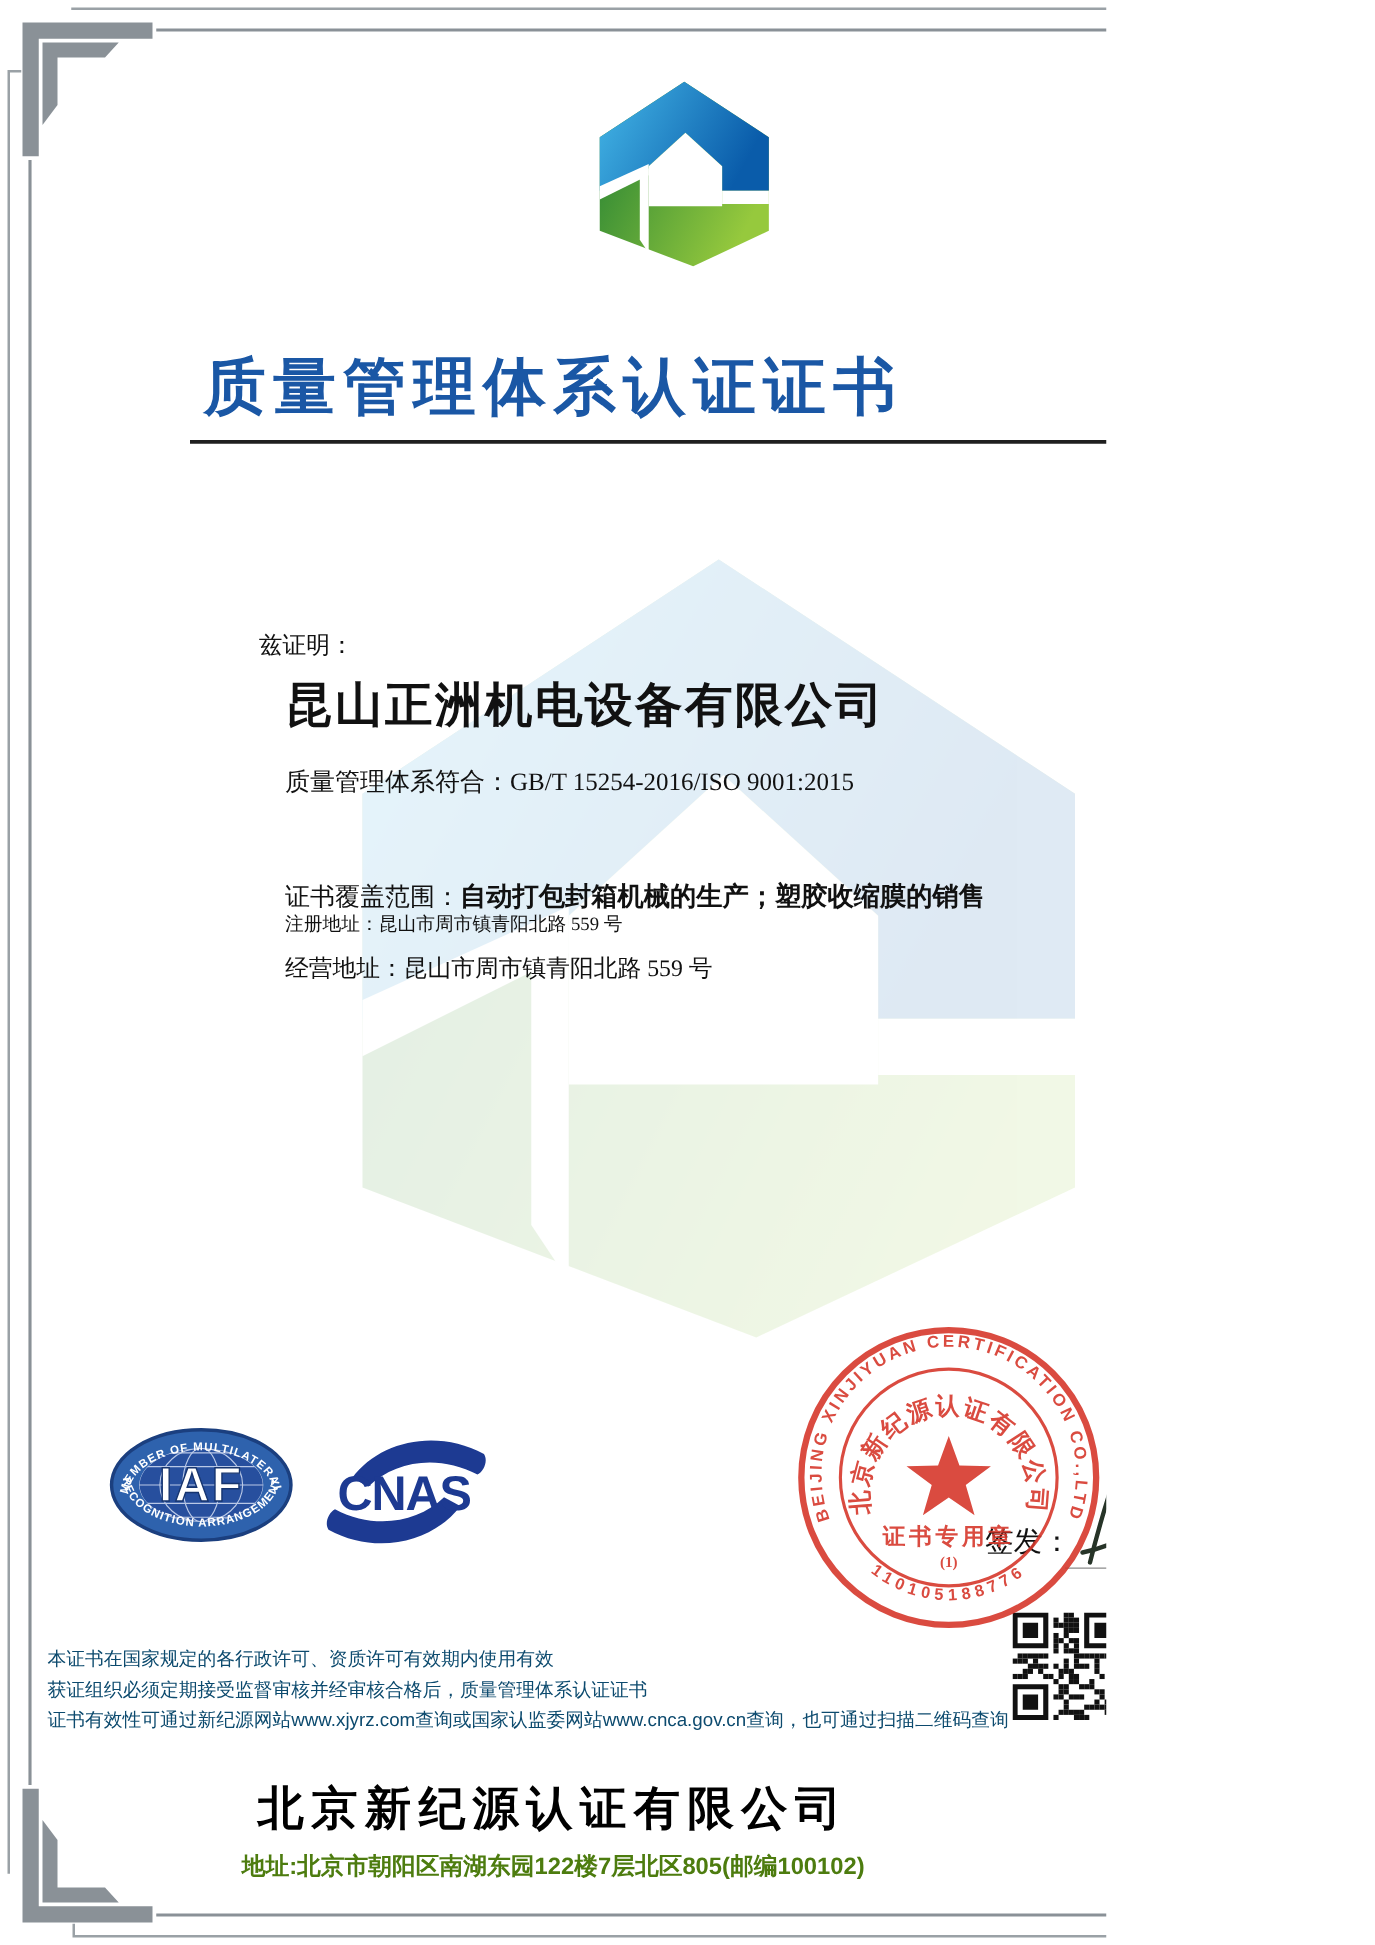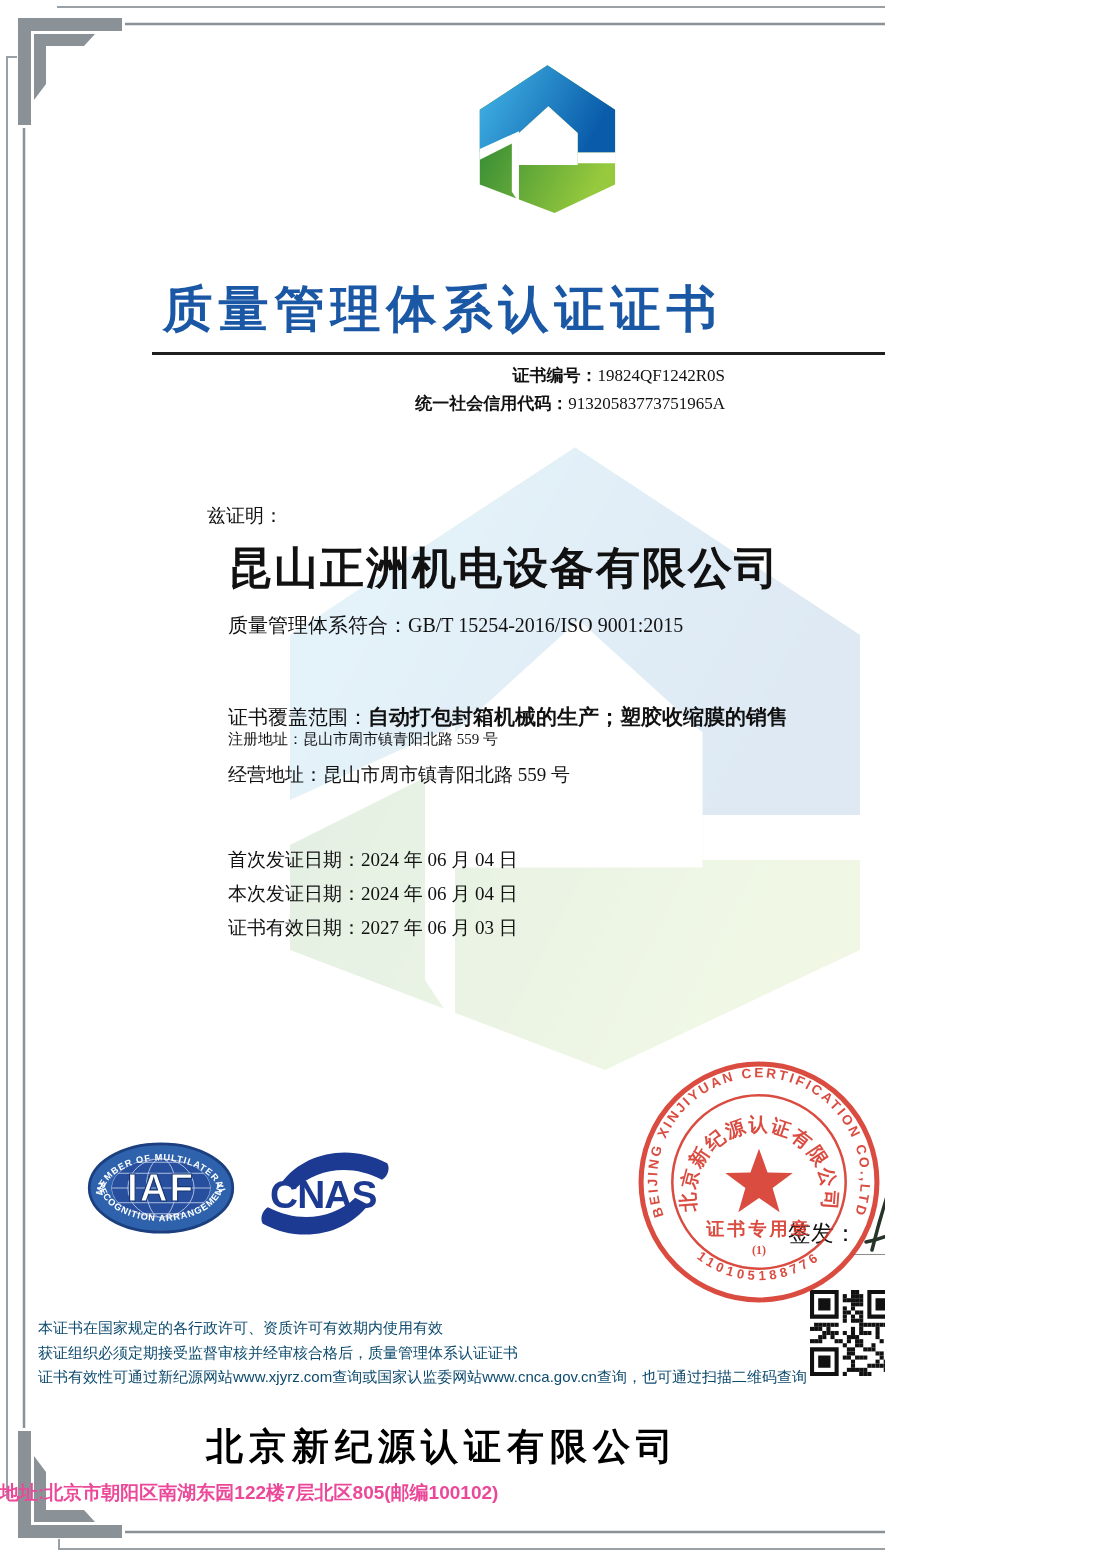--- a/index.html
+++ b/index.html
@@ -8,21 +8,21 @@
   .frame-svg{position:absolute;left:0;top:0;z-index:1;pointer-events:none;}
   .watermark{position:absolute;left:215px;top:425px;width:750px;height:750px;opacity:.13;z-index:0;}
   .logo-top{position:absolute;left:462px;top:60px;width:178px;height:178px;z-index:2;}
   .title{position:absolute;left:0;right:0;top:276px;text-align:center;z-index:2;
          font-family:"Liberation Sans","DejaVu Sans",sans-serif;font-weight:bold;
          font-size:50px;letter-spacing:6px;color:#1a57a5;}
   .rule{position:absolute;left:152px;top:352px;width:795px;height:3px;background:#1f1f1f;z-index:2;}
   .hdr-right{position:absolute;right:160px;top:362px;text-align:right;z-index:2;font-size:17px;line-height:28px;}
   .hdr-right b{font-family:"Liberation Sans","DejaVu Sans",sans-serif;font-weight:bold;}
   .certify{position:absolute;left:207px;top:503px;font-size:19px;z-index:2;}
-  .company{position:absolute;left:228px;top:539px;font-size:44px;font-weight:bold;letter-spacing:2px;z-index:2;
+  .company{position:absolute;left:228px;top:539px;font-size:38px;font-weight:bold;letter-spacing:2px;z-index:2;
            font-family:Liberation Serif, serif;}
   .std{position:absolute;left:228px;top:612px;font-size:20px;z-index:2;}
   .scope{position:absolute;left:228px;top:663px;font-size:20px;z-index:2;margin-top:40px;}
   .scope .v{font-family:"Liberation Sans","DejaVu Sans",sans-serif;font-weight:bold;font-size:21px;}
   .addr1{position:absolute;left:228px;top:730px;font-size:15px;z-index:2;}
   .addr2{position:absolute;left:228px;top:762px;font-size:19px;z-index:2;}
   .dates{position:absolute;left:228px;top:843px;font-size:19px;line-height:34px;z-index:2;}
   .acc-text{position:absolute;left:422px;top:1140px;font-size:16px;line-height:26px;z-index:2;
             font-family:"Liberation Sans","DejaVu Sans",sans-serif;}
   .acc-text .bold{font-weight:bold;font-size:16.5px;}
@@ -31,22 +31,22 @@
   .stamp{position:absolute;left:633px;top:1056px;z-index:4;opacity:.9;}
   .sign-label{position:absolute;left:788px;top:1218px;font-size:23px;z-index:3;}
   .sign-line{position:absolute;left:852px;top:1254px;width:150px;height:1px;background:#8c8c8c;z-index:3;}
   .signature{position:absolute;left:842px;top:1118px;z-index:6;}
   .qr{position:absolute;left:810px;top:1290px;z-index:2;}
   .notes{position:absolute;left:38px;top:1316px;font-size:15px;line-height:24.5px;color:#0c4a6e;z-index:2;
          font-family:"Liberation Sans","DejaVu Sans",sans-serif;}
   .foot-co{position:absolute;left:0;right:0;top:1422px;text-align:center;z-index:2;
            font-family:"Liberation Sans","DejaVu Sans",sans-serif;font-weight:bold;
            font-size:37px;letter-spacing:6px;color:#000;}
-  .foot-ad{position:absolute;left:0;right:0;top:1480px;text-align:left;z-index:2;
-           font-family:"Liberation Sans","DejaVu Sans",sans-serif;font-weight:bold;font-size:19px;color:#ec4899;}
+  .foot-ad{position:absolute;left:0;right:0;top:1480px;text-align:center;z-index:2;
+           font-family:"Liberation Sans","DejaVu Sans",sans-serif;font-weight:bold;font-size:19px;color:#4d7c0f;}
 </style>
 </head>
 <body>
 
 <div class="page">
 
   <svg class="frame-svg" width="1100" height="1556" viewBox="0 0 1100 1556">
     <defs>
       <g id="cnr">
         <path d="M18,18 H122 V31 H31 V125 H18 Z" fill="#8a9197"></path>
@@ -83,43 +83,34 @@
     <use href="#logo"></use>
   </svg>
 
   <svg class="logo-top" viewBox="0 0 200 200">
     <use href="#logo"></use>
   </svg>
 
   <div class="title">质量管理体系认证证书</div>
   <div class="rule"></div>
 
-  <div class="hdr-right">
-    <div><b>证书编号：</b><span>19824QF1242R0S</span></div>
-    <div><b>统一社会信用代码：</b><span>91320583773751965A</span></div>
-  </div>
 
   <div class="certify">兹证明：</div>
   <div class="company">昆山正洲机电设备有限公司</div>
   <div class="std">
     <span>质量管理体系符合：</span><span>GB/T 15254-2016/ISO 9001:2015</span>
   </div>
   <div class="scope">
     <span>证书覆盖范围：</span><span class="v">自动打包封箱机械的生产；塑胶收缩膜的销售</span>
   </div>
   <div class="addr1">
     <span>注册地址：</span><span>昆山市周市镇青阳北路 559 号</span>
   </div>
   <div class="addr2">
     <span>经营地址：</span><span>昆山市周市镇青阳北路 559 号</span>
-  </div>
-  <div class="dates">
-    <div><span>首次发证日期：</span><span>2024 年 06 月 04 日</span></div>
-    <div><span>本次发证日期：</span><span>2024 年 06 月 04 日</span></div>
-    <div><span>证书有效日期：</span><span>2027 年 06 月 03 日</span></div>
   </div>
 
   <svg class="iaf" width="152" height="92" viewBox="0 0 160 100">
     <defs>
       <path id="iafTop" d="M16,60 A64,40 0 0 1 144,60" fill="none"></path>
       <path id="iafBot" d="M12,44 A68,42 0 0 0 148,44" fill="none"></path>
       <clipPath id="iafClip">
           <ellipse cx="80" cy="50" rx="54" ry="32"></ellipse>
         </clipPath>
     </defs>

